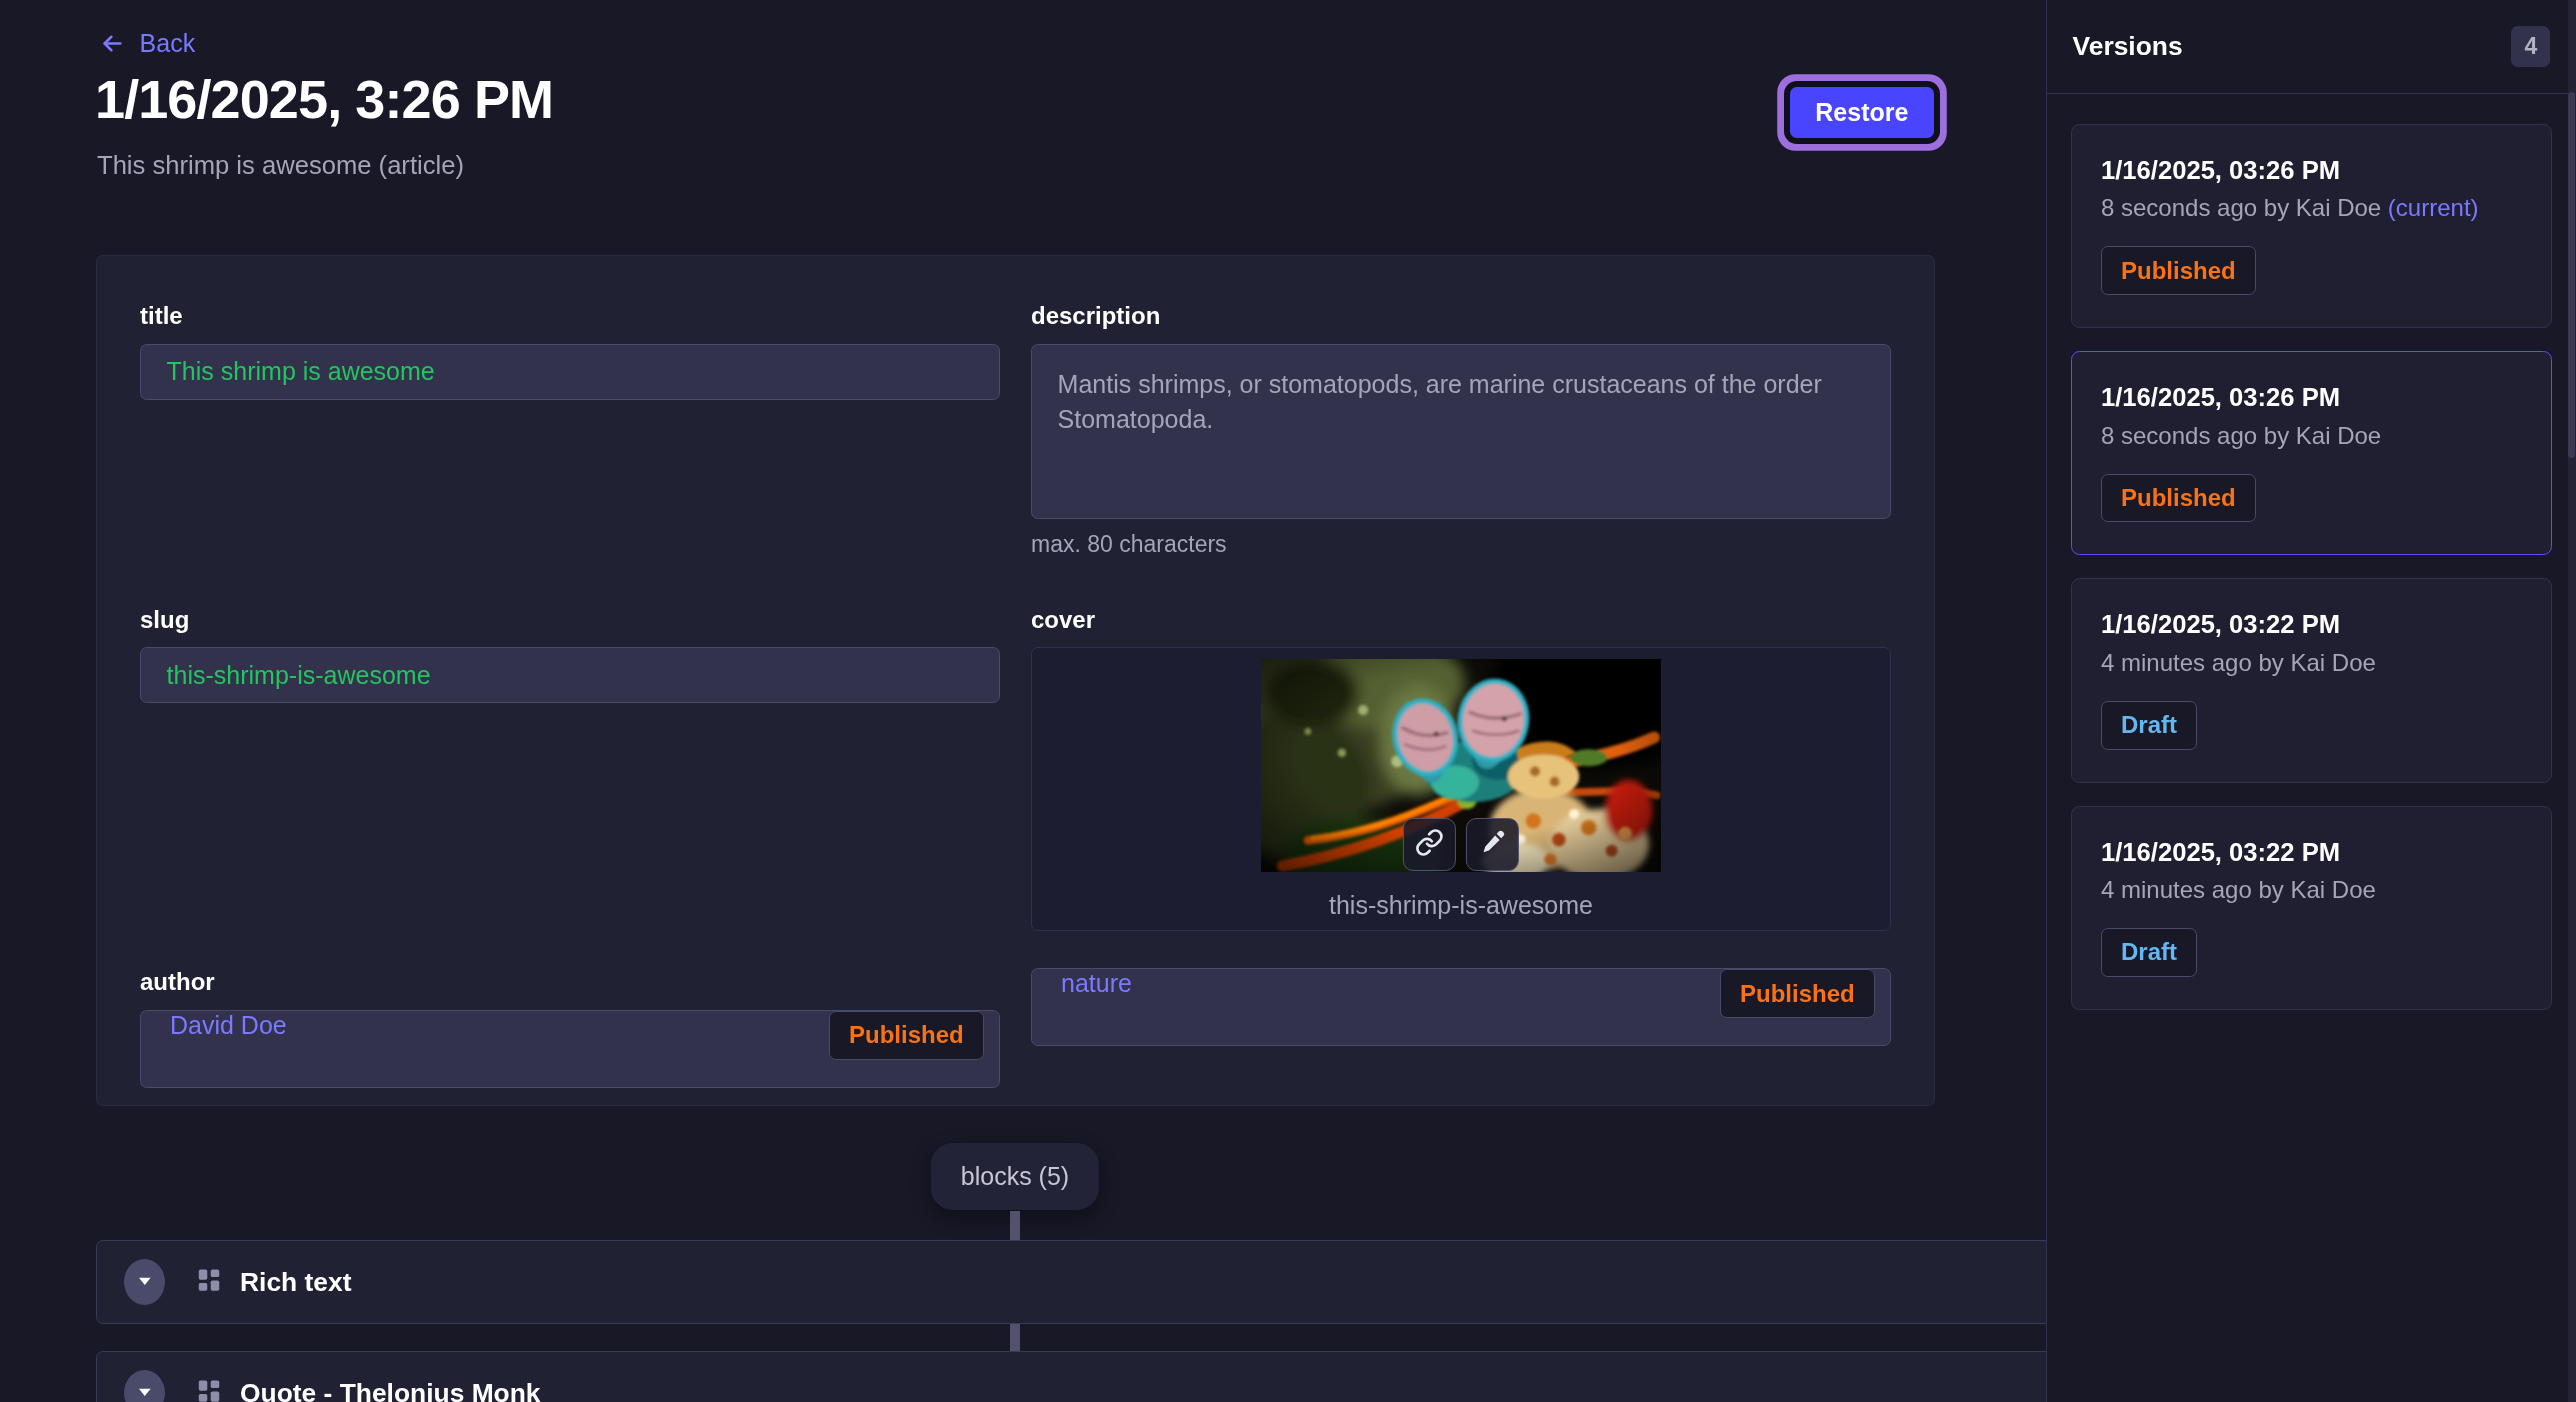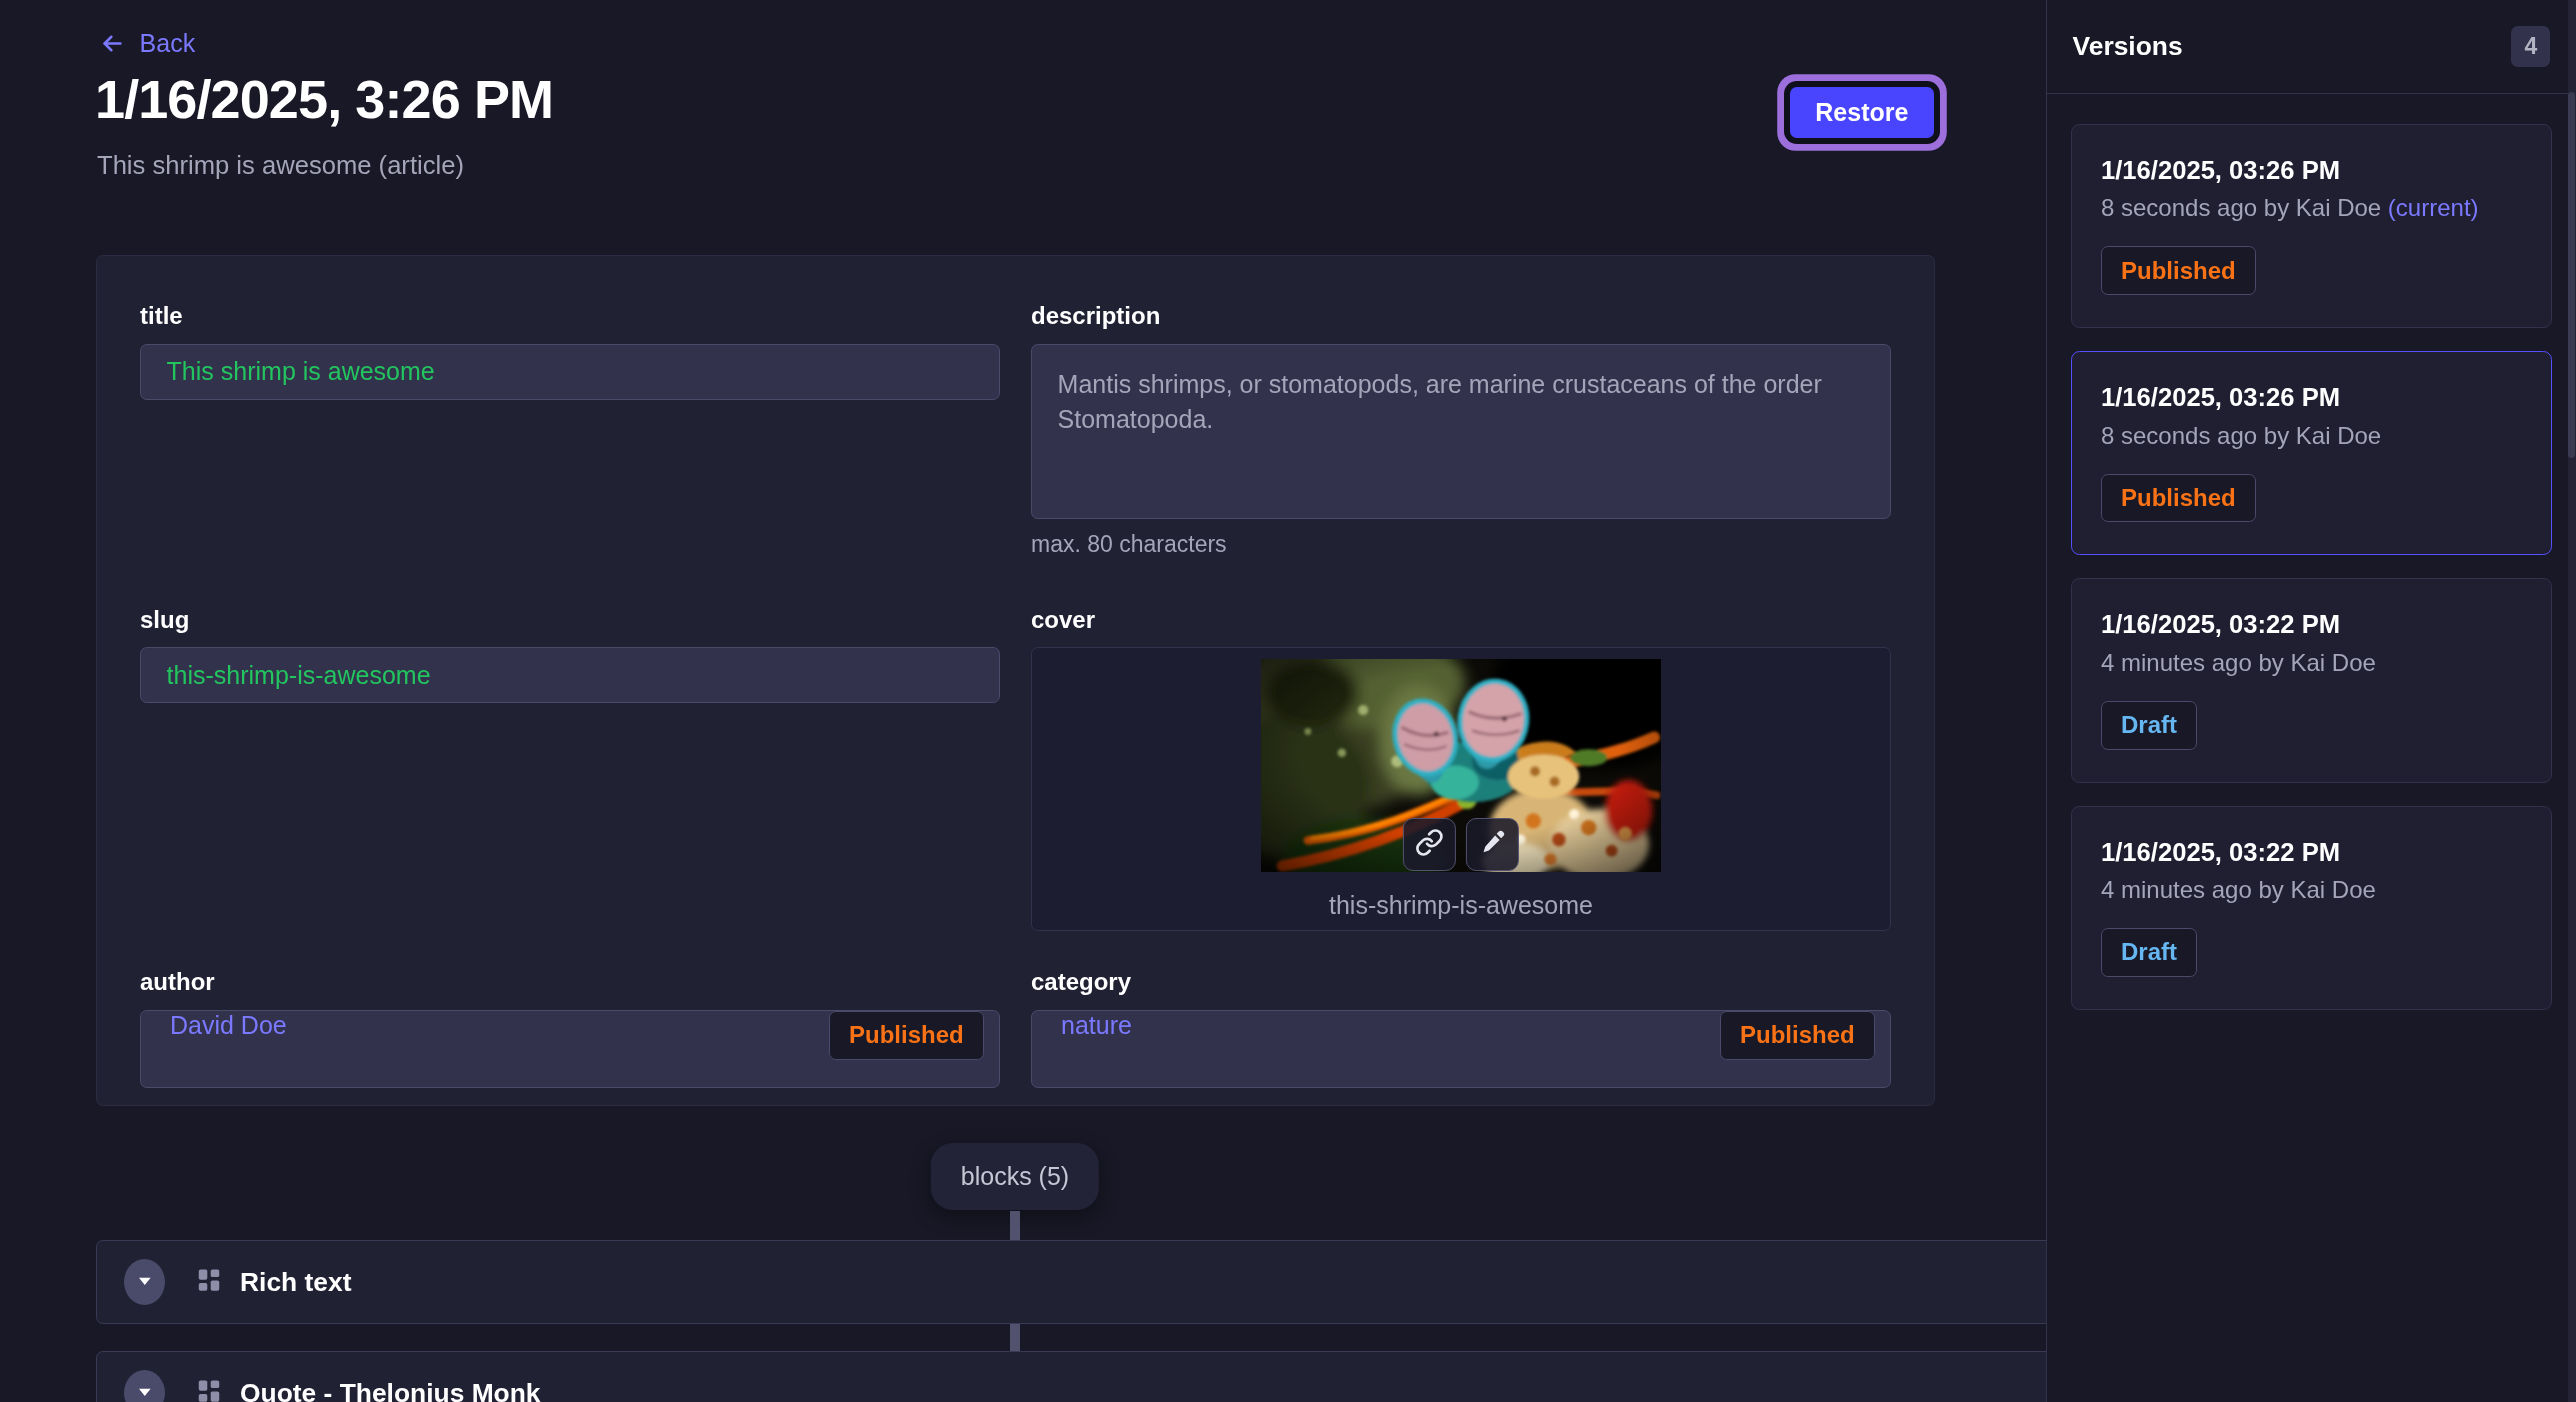--- a/index.html
+++ b/index.html
@@ -230,21 +230,20 @@
 
       <div class="grid row3">
         <div>
           <div class="field-label">author</div>
           <div class="relation-box">
             <span class="relation-link">David Doe</span>
             <span class="status-badge status-published">Published</span>
           </div>
         </div>
         <div>
-          <div class="field-label">category</div>
           <div class="relation-box">
             <span class="relation-link">nature</span>
             <span class="status-badge status-published">Published</span>
           </div>
         </div>
       </div>
     </div>
 
     <div class="blocks-pill">blocks (5)</div>
     <div class="conn conn1"></div>

